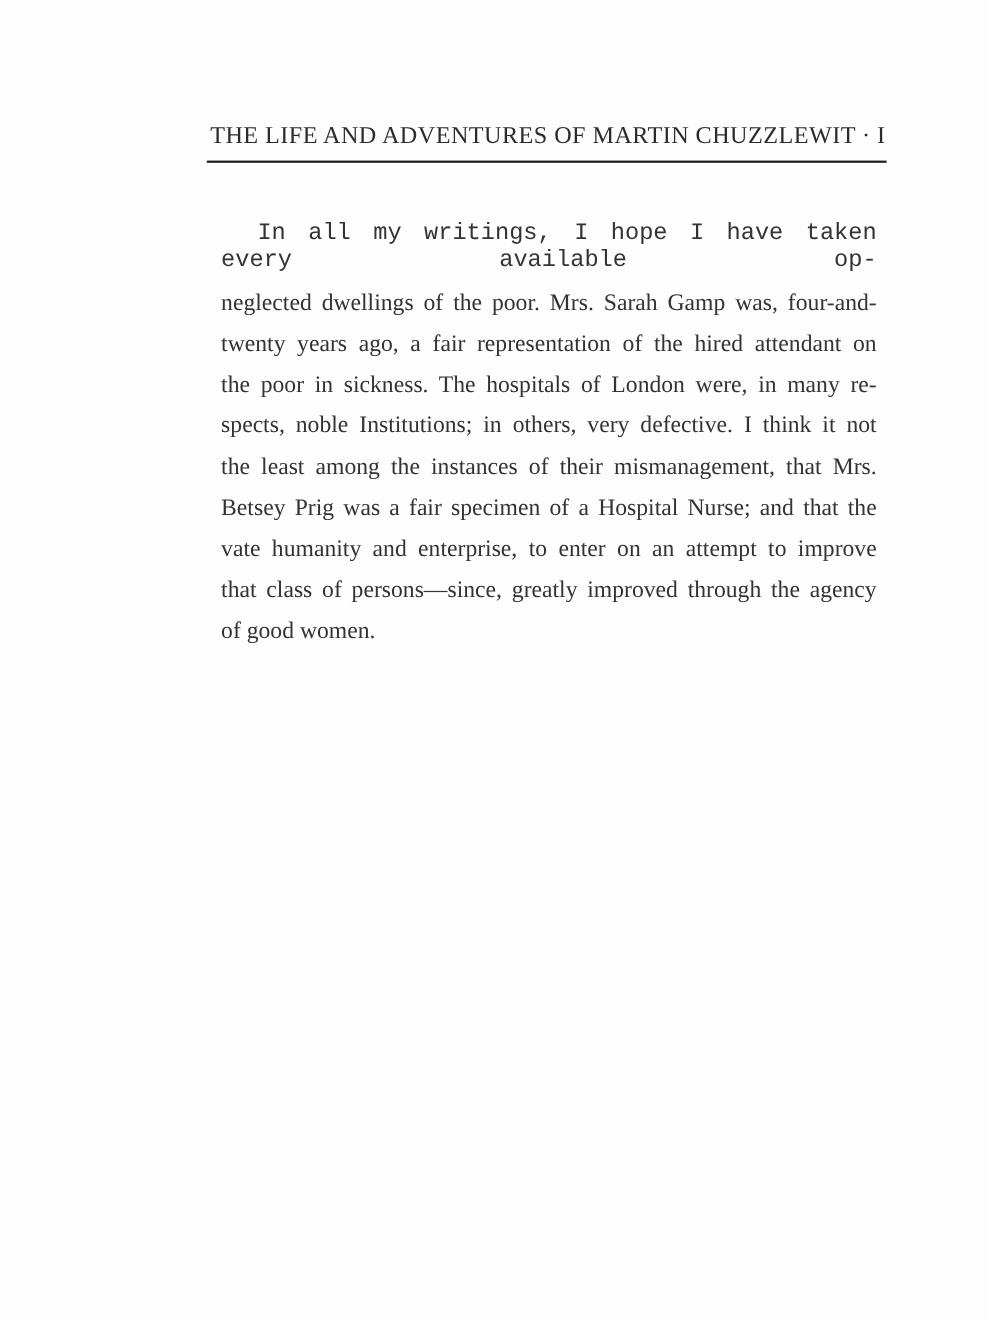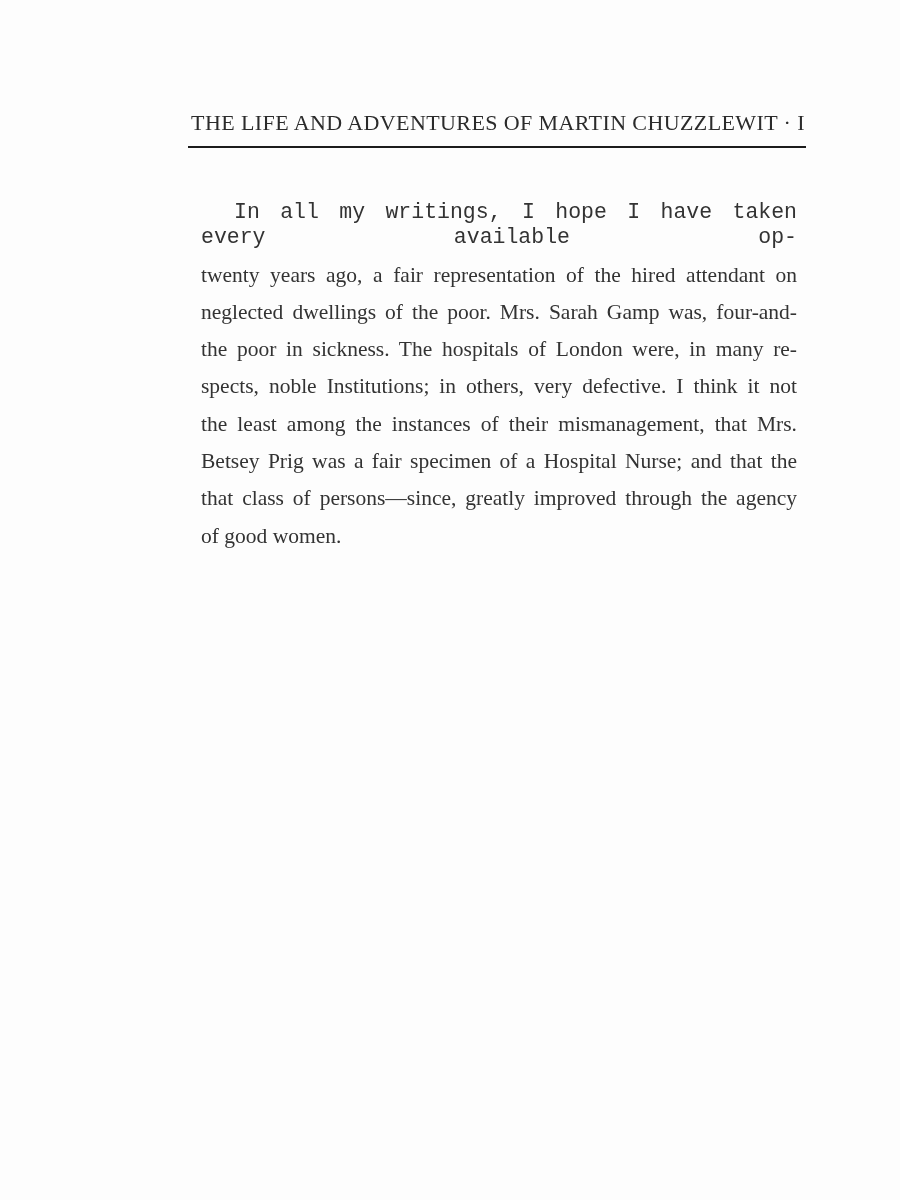--- a/index.html
+++ b/index.html
@@ -59,22 +59,23 @@
   }
 </style>
 </head>
 <body>
 
 <div class="page">
   <div class="header-title">THE LIFE AND ADVENTURES OF MARTIN CHUZZLEWIT · I</div>
   <div class="header-rule"></div>
   <div class="paragraph" id="paragraph">
       <div class="line first">In all my writings, I hope I have taken every available op-</div>
+      <div class="line">neglected dwellings of the poor. Mrs. Sarah Gamp was, four-and-</div>
       <div class="line">twenty years ago, a fair representation of the hired attendant on</div>
-      <div class="line">neglected dwellings of the poor. Mrs. Sarah Gamp was, four-and-</div>
       <div class="line">the poor in sickness. The hospitals of London were, in many re-</div>
       <div class="line">spects, noble Institutions; in others, very defective. I think it not</div>
       <div class="line">the least among the instances of their mismanagement, that Mrs.</div>
       <div class="line">Betsey Prig was a fair specimen of a Hospital Nurse; and that the</div>
+      <div class="line">vate humanity and enterprise, to enter on an attempt to improve</div>
       <div class="line">that class of persons—since, greatly improved through the agency</div>
       <div class="line last">of good women.</div>
     </div>
 </div>
 
 </body></html>

